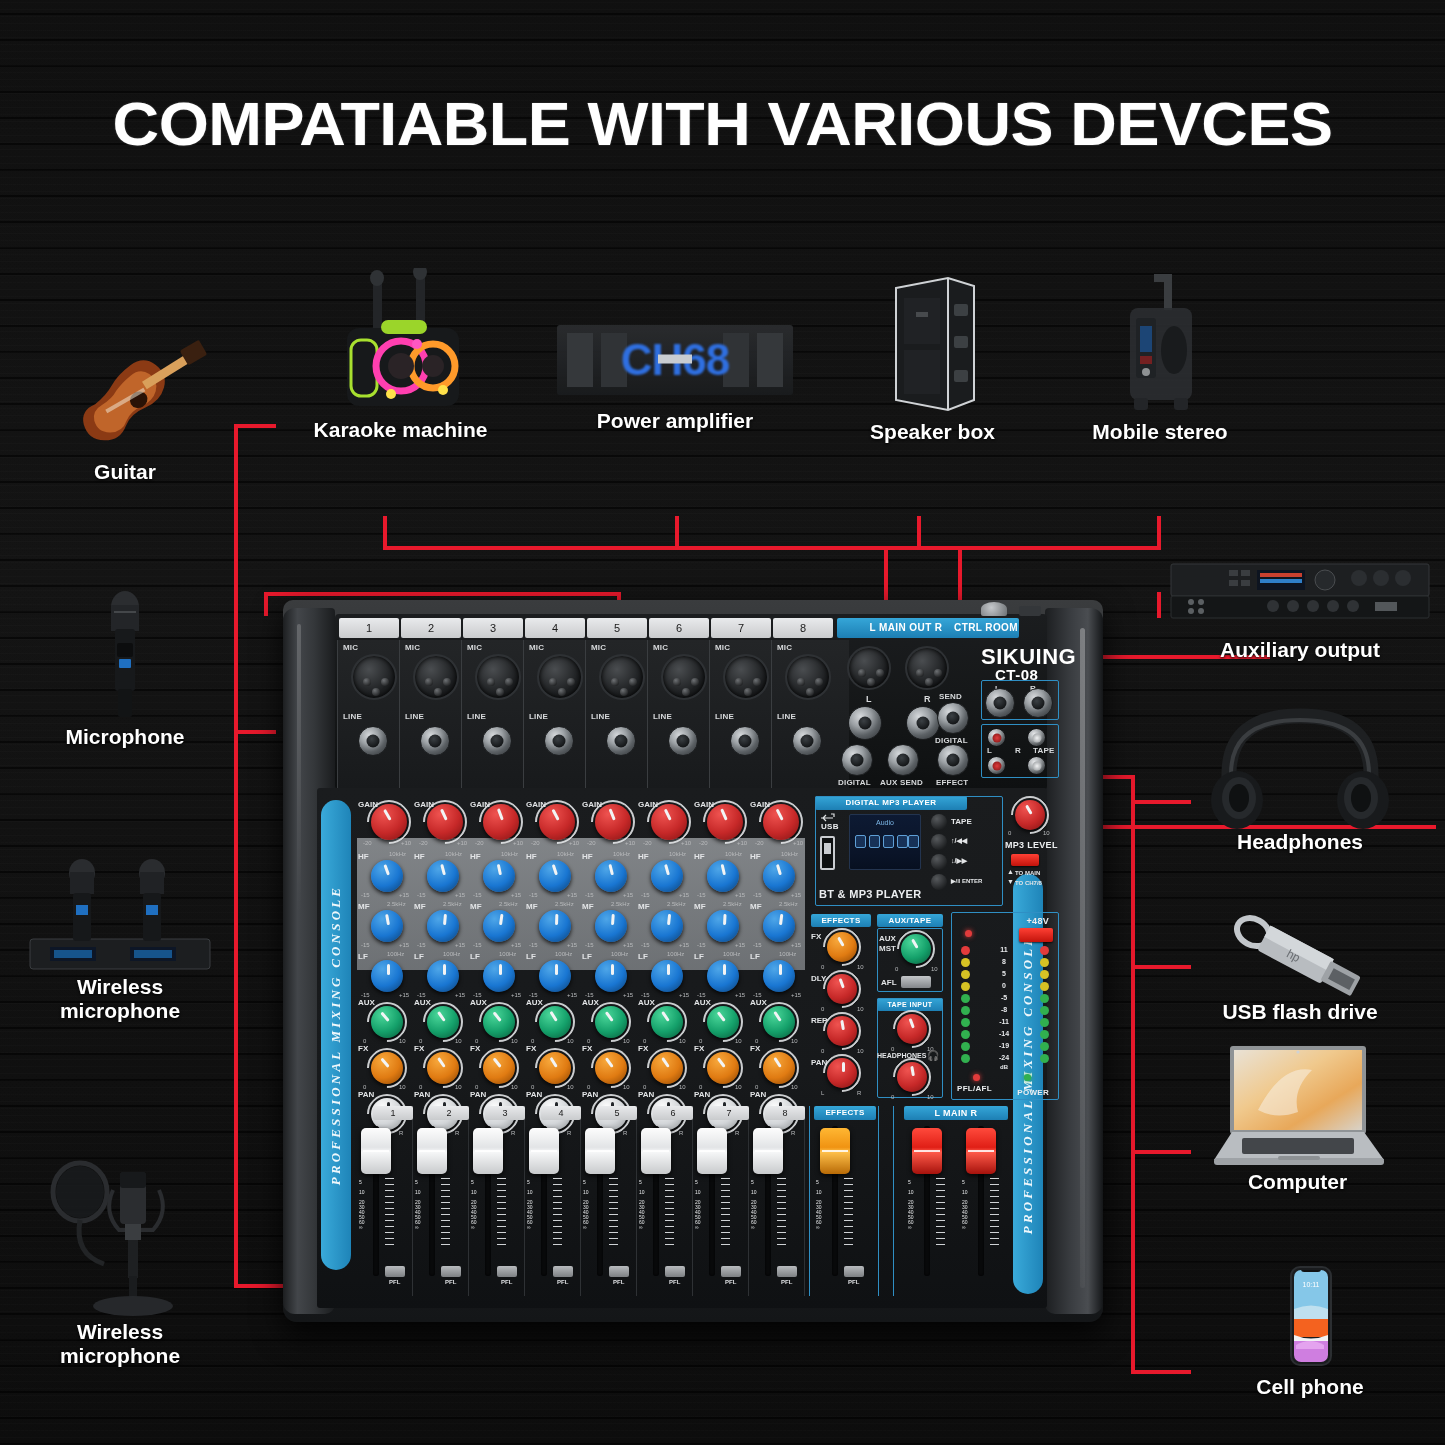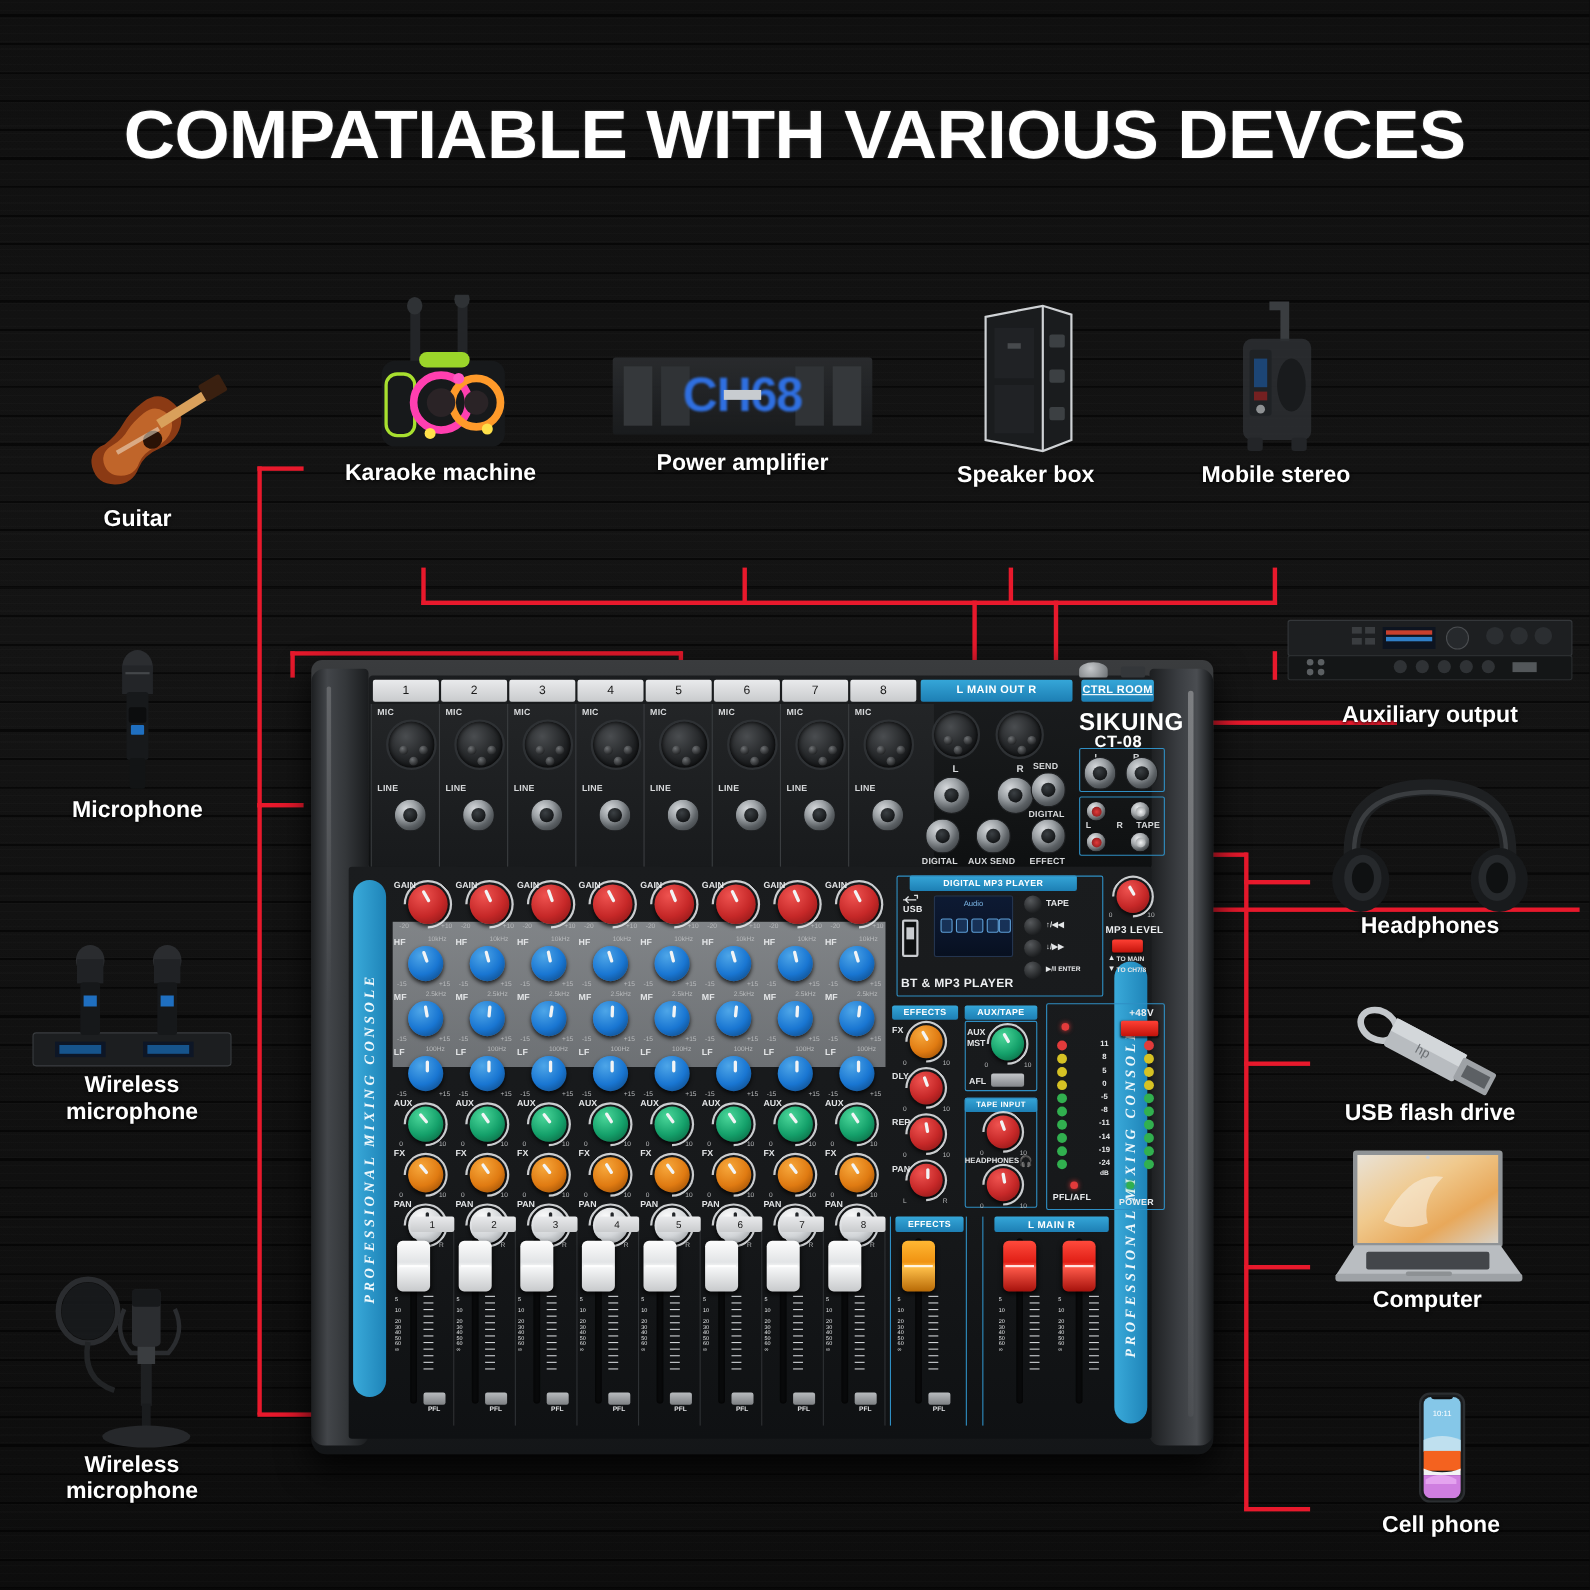--- a/index.html
+++ b/index.html
@@ -493,21 +493,21 @@
 
     <div class="ch-tab" style="left:4px;width:60px;">1</div>
     <div class="ch-tab" style="left:66px;width:60px;">2</div>
     <div class="ch-tab" style="left:128px;width:60px;">3</div>
     <div class="ch-tab" style="left:190px;width:60px;">4</div>
     <div class="ch-tab" style="left:252px;width:60px;">5</div>
     <div class="ch-tab" style="left:314px;width:60px;">6</div>
     <div class="ch-tab" style="left:376px;width:60px;">7</div>
     <div class="ch-tab" style="left:438px;width:60px;">8</div>
     <div class="blue-tab" style="left:502px;width:138px;">L MAIN OUT R</div>
-    <div class="blue-tab" style="left:648px;width:66px;text-decoration:underline;">CTRL ROOM</div>
+    <div class="blue-tab" style="left:618px;width:66px;">CTRL ROOM</div>
 
     <div class="in-strip" style="left:2px;">
       <span class="lbl-tiny" style="left:5px;top:3px;">MIC</span>
       <div class="xlr" style="left:13px;top:14px;">
         <i style="left:10px;top:22px;"></i>
           <i style="left:28px;top:22px;"></i>
           <i style="left:19px;top:32px;"></i>
       </div>
       <span class="lbl-tiny" style="left:5px;top:72px;">LINE</span>
       <div class="trs" style="left:20px;top:86px;"></div>
@@ -1062,21 +1062,21 @@
         <div class="knob" style="left:14px;top:300px;width:32px;height:32px;background:radial-gradient(circle at 36% 28%,#fdfdfd,#d2d5d8 55%,#8e9295);">
             <div class="ptr" style="background:#23262a;"></div>
           </div>
         <div class="kring" style="left:10px;top:296px;width:40px;height:40px;"></div>
         <span class="kmin" style="left:6px;top:332px;">L</span>
         <span class="kmin" style="left:42px;top:332px;">R</span>
       </div>
     </div>
 
     <div style="position:absolute;left:498px;top:8px;width:188px;height:112px;">
-      <div class="blue-tab" style="left:0;top:0;width:152px;height:14px;line-height:14px;font-size:8px;margin-left:12px;">DIGITAL MP3 PLAYER</div>
+      <div class="blue-tab" style="left:0;top:0;width:152px;height:14px;line-height:14px;font-size:8px;">DIGITAL MP3 PLAYER</div>
       <div class="bbox" style="left:0;top:0;width:188px;height:110px;"></div>
       <span class="panel-txt" style="left:6px;top:26px;font-size:8px;">USB</span>
       <svg width="16" height="10" style="position:absolute;left:5px;top:16px;">
         <path d="M1 6 h12 M3 6 l3 -3 M3 6 l3 3 M11 2 h3 v3" stroke="#dfe2e4" fill="none" stroke-width="1.2"></path>
       </svg>
       <div class="usbslot" style="left:5px;top:40px;"></div>
       <div class="lcd" style="left:34px;top:18px;width:72px;height:56px;">
         <span style="position:absolute;left:50%;top:4px;transform:translateX(-50%);color:#7db7e6;font-size:7px;">Audio</span>
         <div class="ic" style="left:5px;top:20px;"></div>
           <div class="ic" style="left:19px;top:20px;"></div>

